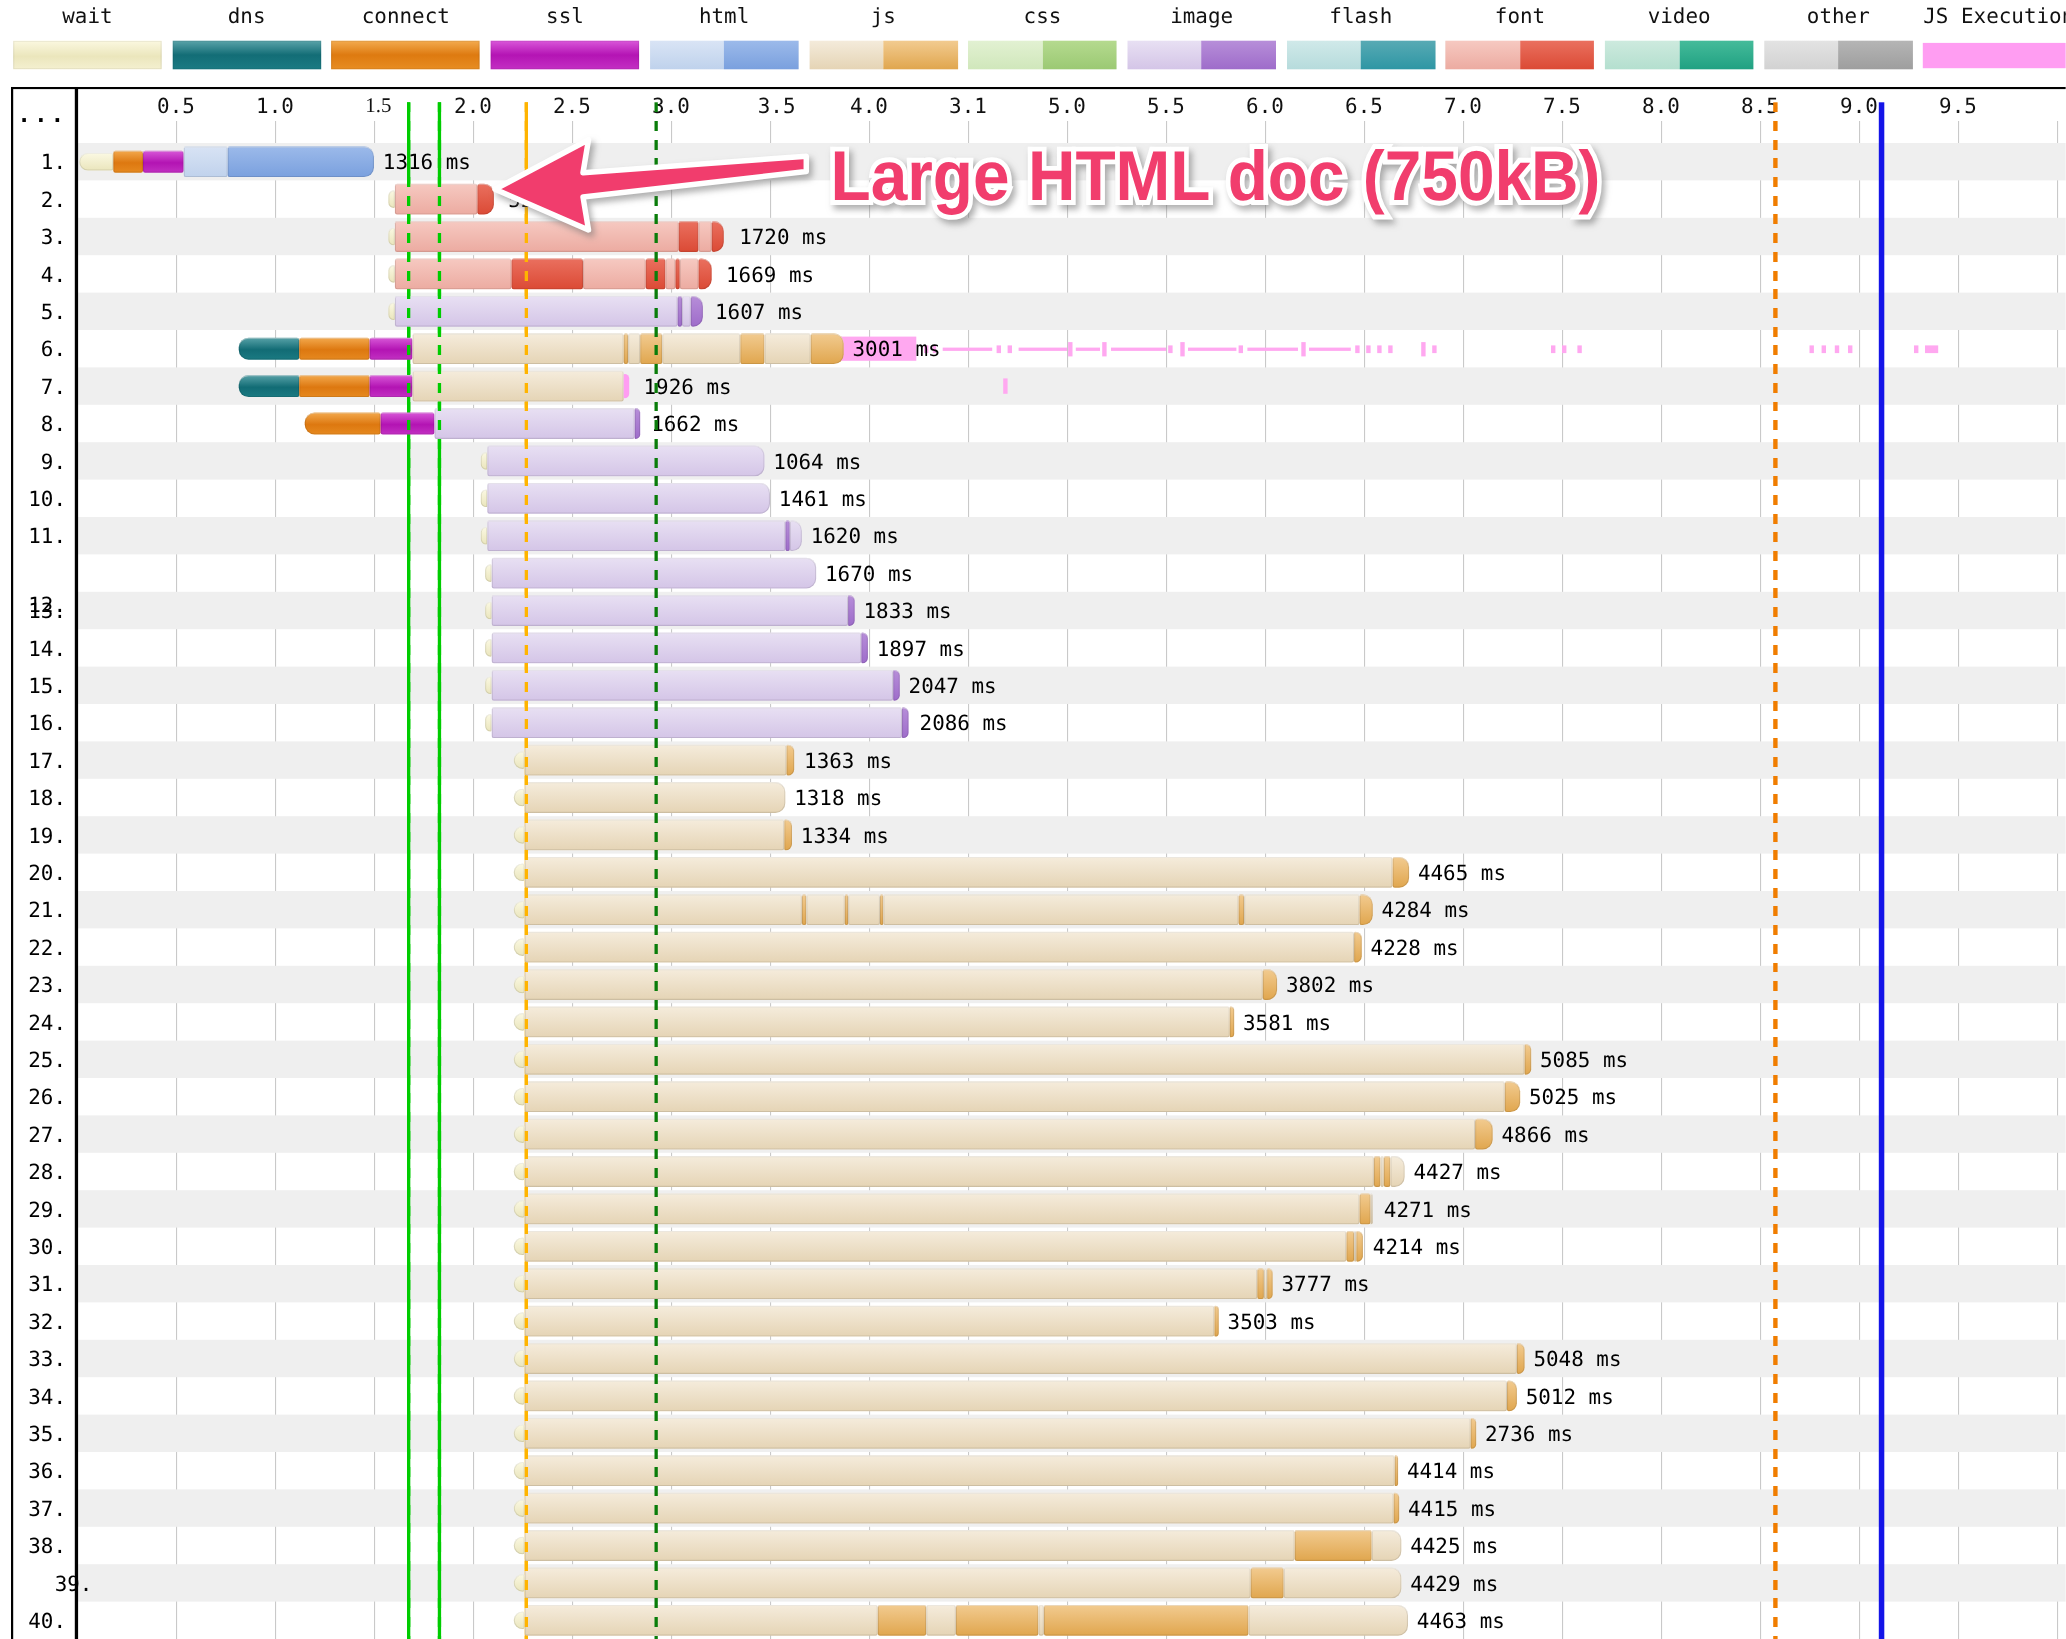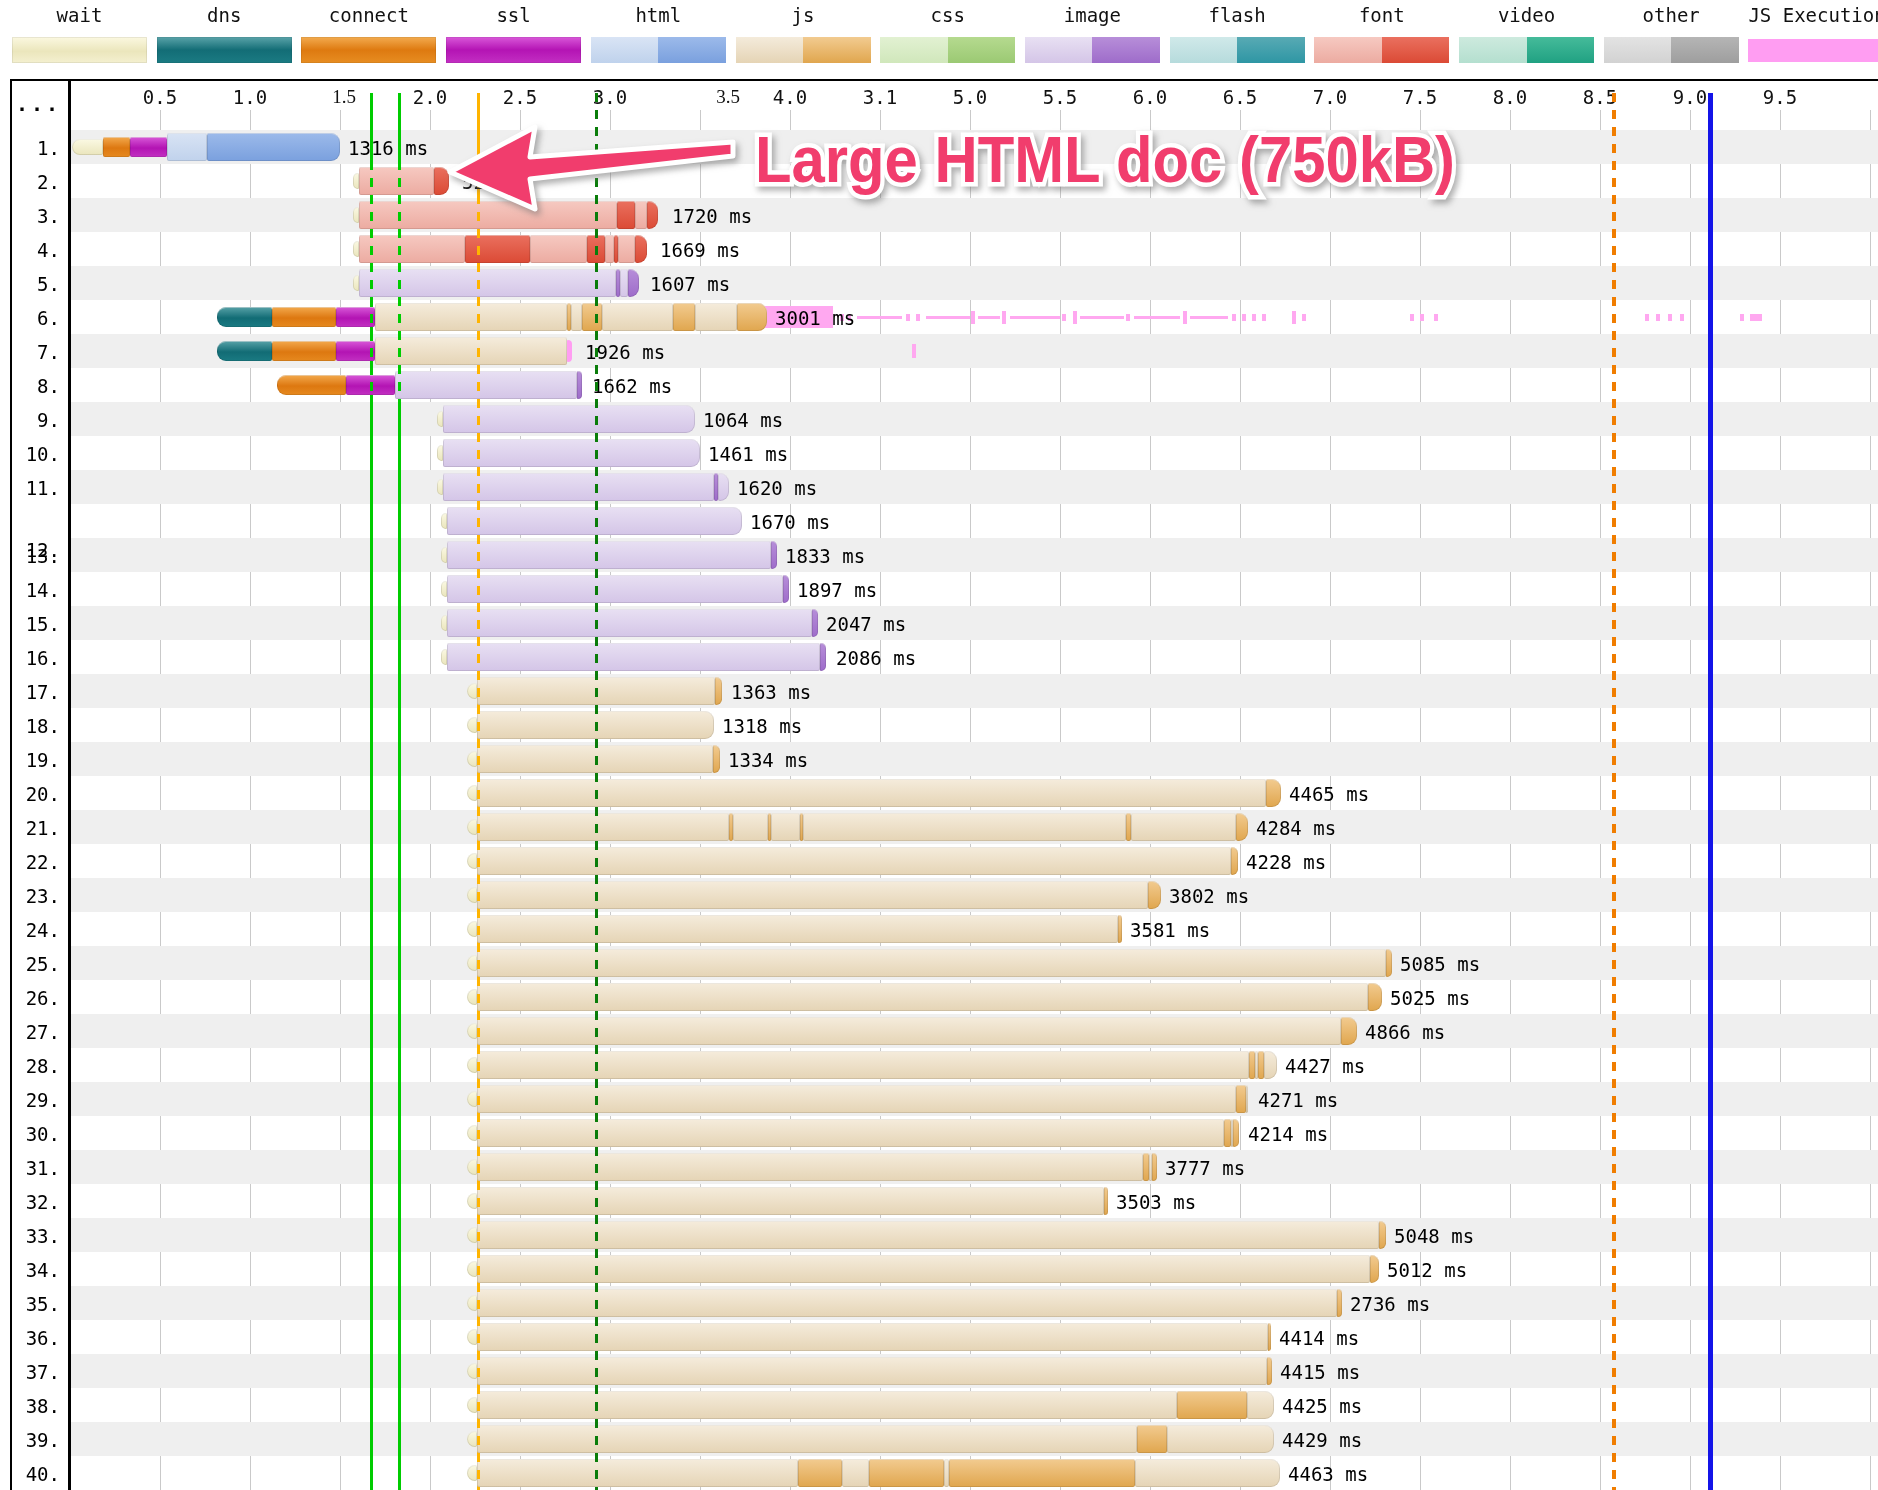--- a/index.html
+++ b/index.html
@@ -153,21 +153,21 @@
       <div class="tick" style="left: 250px;">1.0</div>
       <div class="grid" style="left: 340px;"></div>
       <div class="tick" style="left: 344px; font-family: Liberation Serif, serif;">1.5</div>
       <div class="grid" style="left: 430px;"></div>
       <div class="tick" style="left: 430px;">2.0</div>
       <div class="grid" style="left: 520px;"></div>
       <div class="tick" style="left: 520px;">2.5</div>
       <div class="grid" style="left: 610px;"></div>
       <div class="tick" style="left: 610px;">3.0</div>
       <div class="grid" style="left: 700px;"></div>
-      <div class="tick" style="left: 728px; font-family: Liberation Serif, serif;">3.5</div>
+      <div class="tick" style="left: 706px;">3.5</div>
       <div class="grid" style="left: 790px;"></div>
       <div class="tick" style="left: 790px;">4.0</div>
       <div class="grid" style="left: 880px;"></div>
       <div class="tick" style="left: 880px;">3.1</div>
       <div class="grid" style="left: 970px;"></div>
       <div class="tick" style="left: 970px;">5.0</div>
       <div class="grid" style="left: 1060px;"></div>
       <div class="tick" style="left: 1060px;">5.5</div>
       <div class="grid" style="left: 1150px;"></div>
       <div class="tick" style="left: 1150px;">6.0</div>
@@ -462,21 +462,21 @@
       <div class="seg c-jsL" style="left: 477px; width: 790px; top: 1357px; height: 28px;"></div>
       <div class="seg c-jsD last" style="left: 1267px; width: 5px; top: 1357px; height: 28px;"></div>
       <div class="mslabel" style="left: 1280px; top: 1361px;">4415 ms</div>
       <div class="rownum" style="top: 1395px;">38.</div>
       <div class="seg c-wait first" style="left: 467px; width: 10px; top: 1397px; height: 16px;"></div>
       <div class="seg c-jsL" style="left: 477px; width: 700px; top: 1391px; height: 28px;"></div>
       <div class="seg c-jsD" style="left: 1177px; width: 70px; top: 1391px; height: 28px;"></div>
       <div class="seg c-jsL last" style="left: 1247px; width: 27px; top: 1391px; height: 28px;"></div>
       <div class="mslabel" style="left: 1282px; top: 1395px;">4425 ms</div>
       <div class="stripe" style="top: 1422px;"></div>
-      <div class="rownum" style="top: 1429px;">39.</div>
+      <div class="rownum" style="top: 1429px; padding-left: 24px;">39.</div>
       <div class="seg c-wait first" style="left: 467px; width: 10px; top: 1431px; height: 16px;"></div>
       <div class="seg c-jsL" style="left: 477px; width: 660px; top: 1425px; height: 28px;"></div>
       <div class="seg c-jsD" style="left: 1137px; width: 30px; top: 1425px; height: 28px;"></div>
       <div class="seg c-jsL last" style="left: 1167px; width: 107px; top: 1425px; height: 28px;"></div>
       <div class="mslabel" style="left: 1282px; top: 1429px;">4429 ms</div>
       <div class="rownum" style="top: 1463px;">40.</div>
       <div class="seg c-wait first" style="left: 467px; width: 10px; top: 1465px; height: 16px;"></div>
       <div class="seg c-jsL" style="left: 477px; width: 321px; top: 1459px; height: 28px;"></div>
       <div class="seg c-jsD" style="left: 798px; width: 44px; top: 1459px; height: 28px;"></div>
       <div class="seg c-jsL" style="left: 842px; width: 27px; top: 1459px; height: 28px;"></div>

